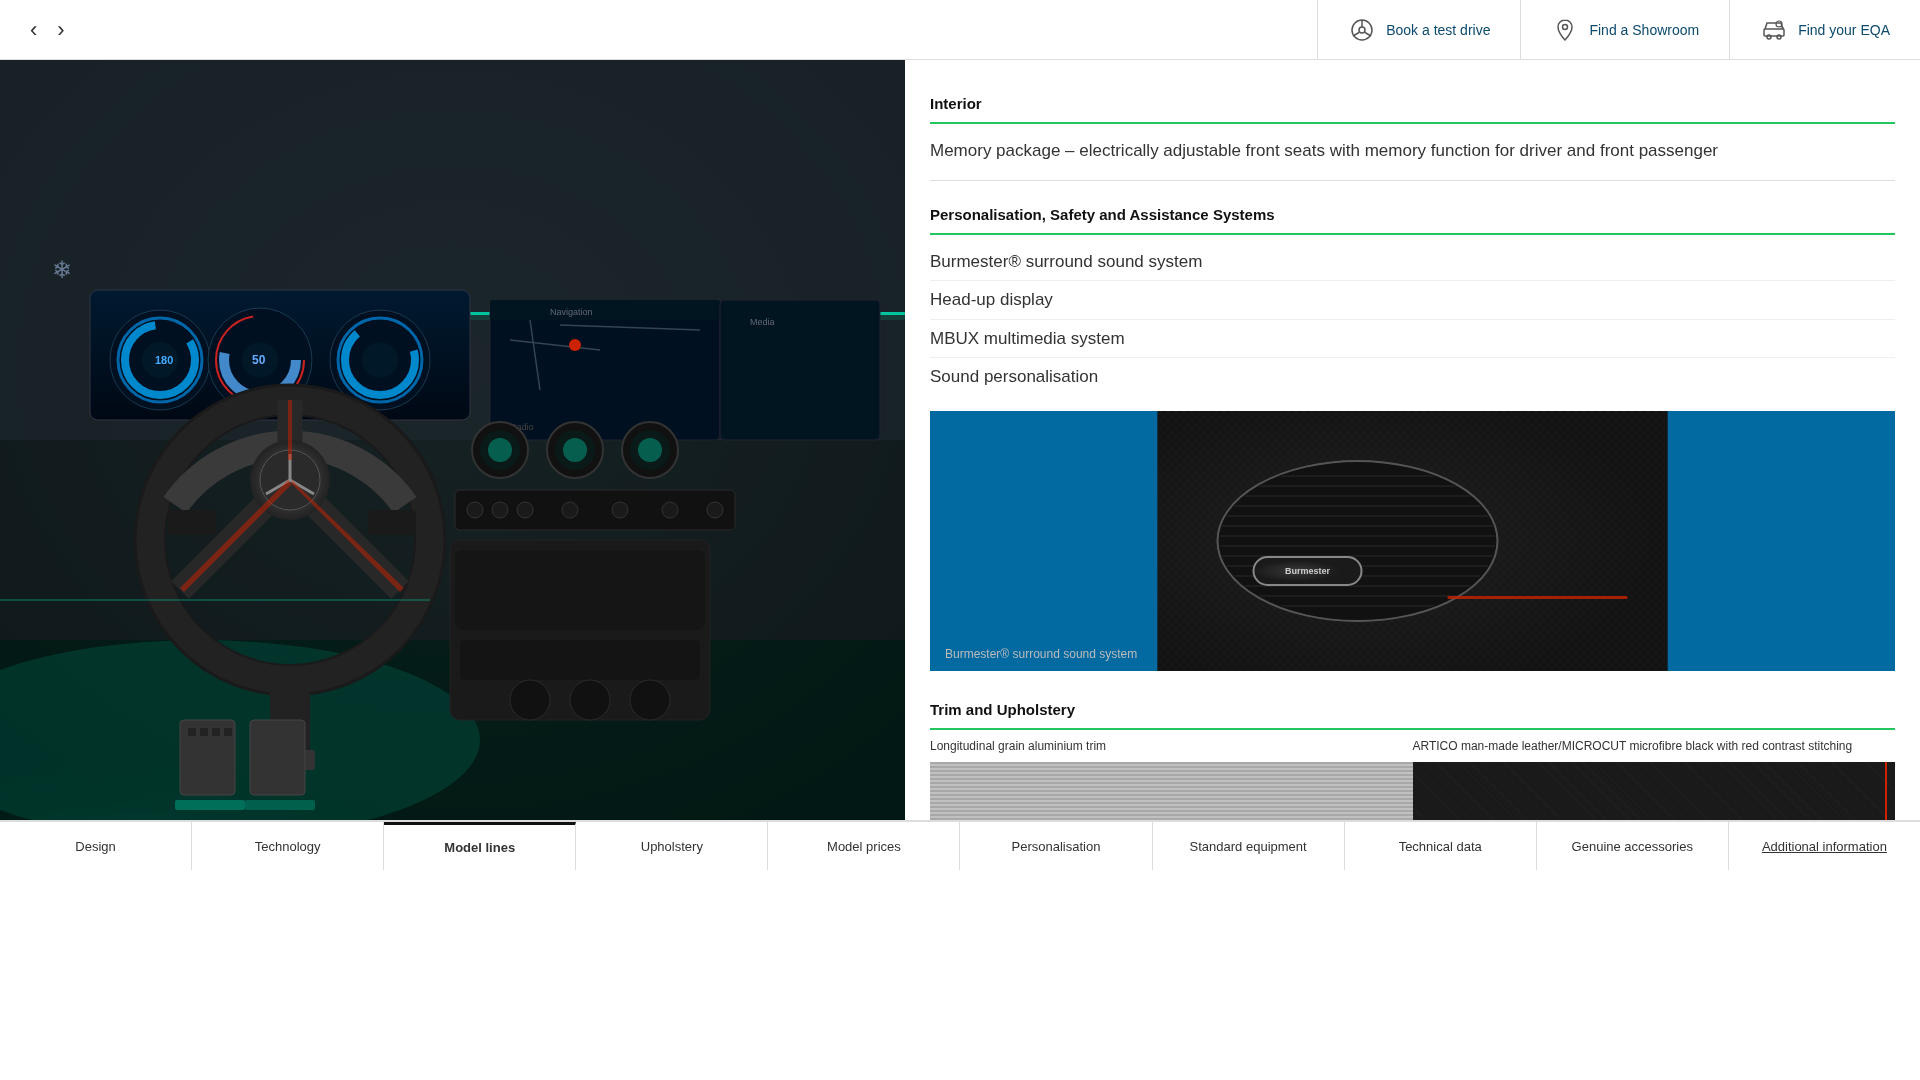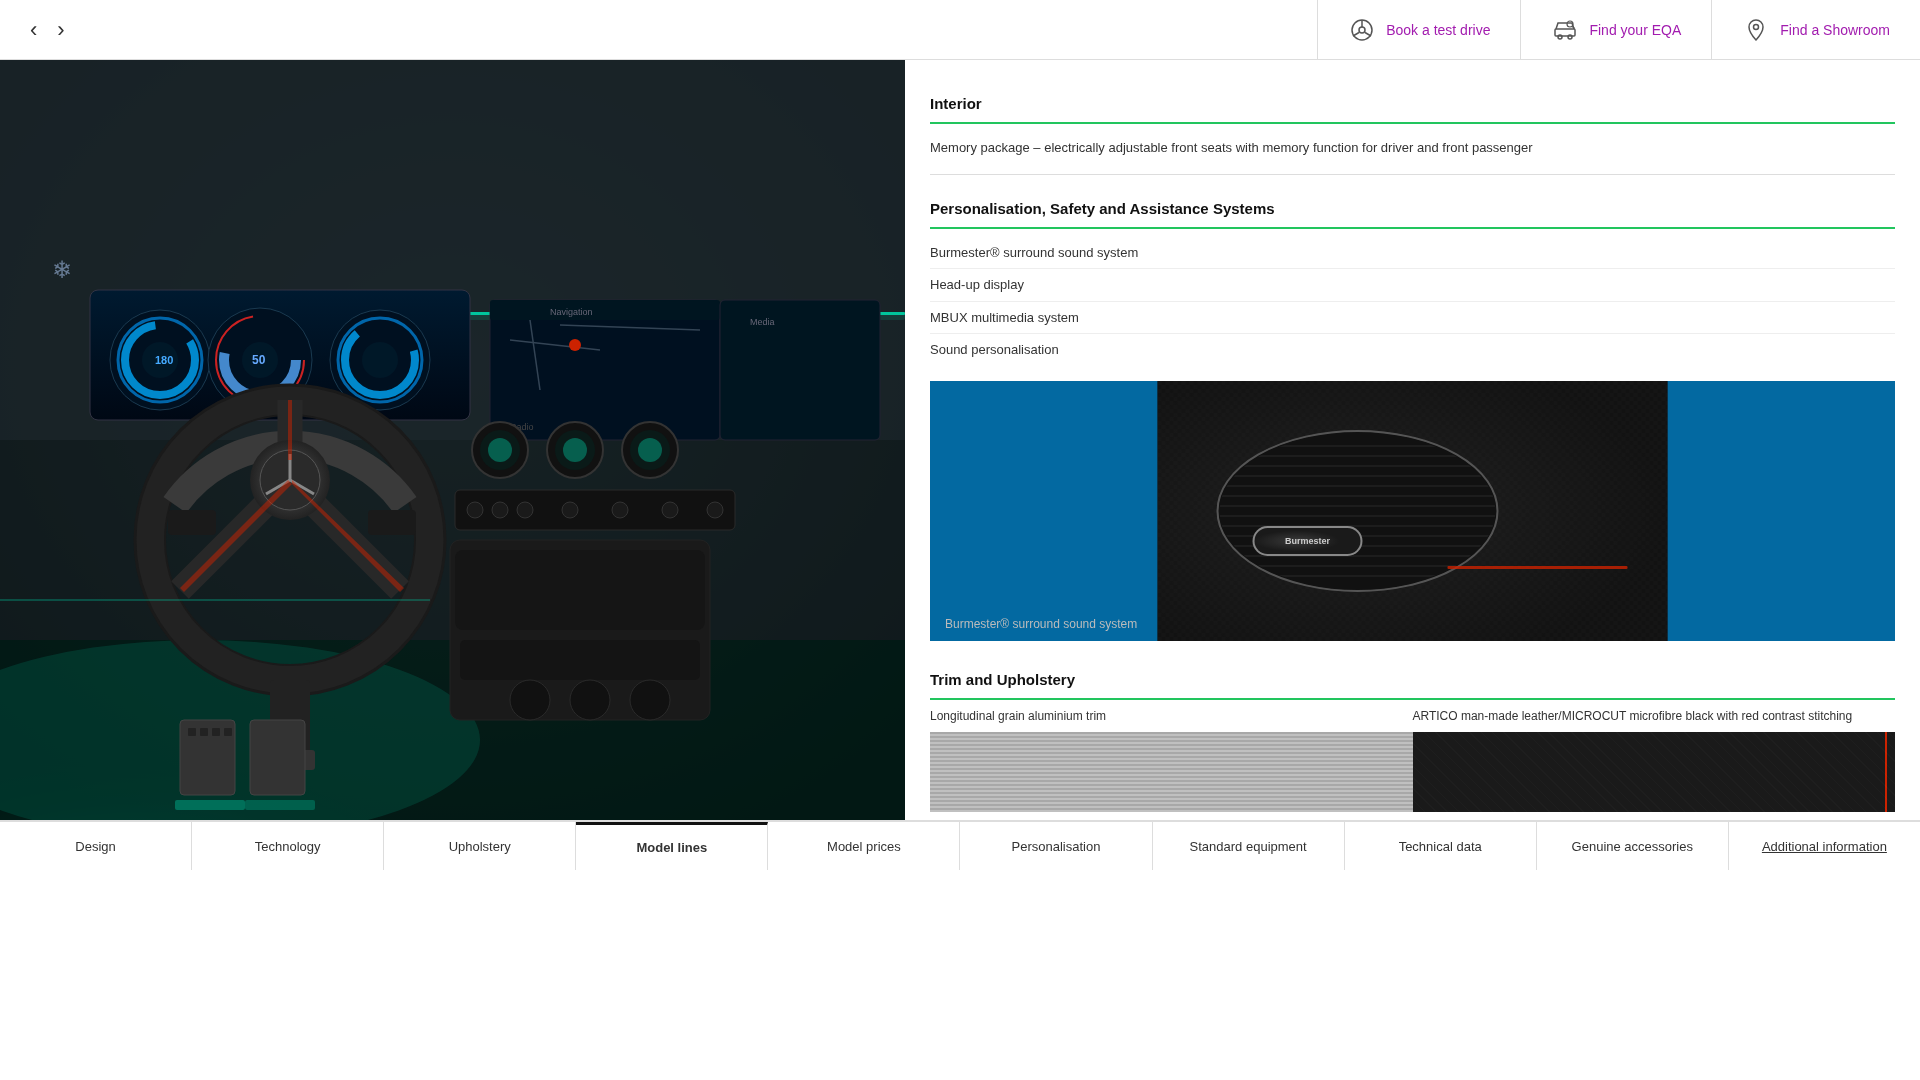--- a/index.html
+++ b/index.html
@@ -35,21 +35,21 @@
     }
     .header-btn {
       display: flex;
       align-items: center;
       gap: 10px;
       padding: 0 30px;
       height: 100%;
       border-left: 1px solid #ddd;
       cursor: pointer;
       font-size: 14px;
-      color: #a21caf;
+      color: #0c4a6e;
       text-decoration: none;
     }
     .header-btn .btn-icon {
       width: 28px;
       height: 28px;
       display: flex;
       align-items: center;
       justify-content: center;
     }
     .header-btn .btn-icon svg {
@@ -91,21 +91,21 @@
     .section-title {
       font-size: 15px;
       font-weight: bold;
       color: #111;
       padding: 15px 0 10px 0;
       border-bottom: 2px solid #22c55e;
       margin-bottom: 8px;
     }
 
     .section-text {
-      font-size: 13px;
+      font-size: 17px;
       color: #333;
       line-height: 1.5;
       padding: 6px 0;
       border-bottom: 1px solid #eee;
     }
 
     .section-text:last-child { border-bottom: none; }
 
     
     .feature-image {
@@ -234,38 +234,38 @@
           <line x1="12" y1="9" x2="12" y2="2" stroke="#555" stroke-width="1.5"></line>
           <line x1="9" y1="14.5" x2="3" y2="18" stroke="#555" stroke-width="1.5"></line>
           <line x1="15" y1="14.5" x2="21" y2="18" stroke="#555" stroke-width="1.5"></line>
         </svg>
       </div>
       <span>Book a test drive</span>
     </a>
     <a class="header-btn">
       <div class="btn-icon">
         <svg viewBox="0 0 24 24" xmlns="http://www.w3.org/2000/svg">
+          <path d="M12 2C8.13 2 5 5.13 5 9c0 5.25 7 13 7 13s7-7.75 7-13c0-3.87-3.13-7-7-7z" stroke="#555" stroke-width="1.5" fill="none"></path>
+          <circle cx="12" cy="9" r="2.5" stroke="#555" stroke-width="1.5" fill="none"></circle>
+        </svg>
+      </div>
+      <span>Find a Showroom</span>
+    </a>
+    <a class="header-btn">
+      <div class="btn-icon">
+        <svg viewBox="0 0 24 24" xmlns="http://www.w3.org/2000/svg">
           <path d="M3 11l2-6h14l2 6" stroke="#555" stroke-width="1.5" fill="none"></path>
           <rect x="2" y="11" width="20" height="7" rx="1" stroke="#555" stroke-width="1.5" fill="none"></rect>
           <circle cx="7" cy="19" r="2" stroke="#555" stroke-width="1.5" fill="none"></circle>
           <circle cx="17" cy="19" r="2" stroke="#555" stroke-width="1.5" fill="none"></circle>
           <circle cx="17" cy="6" r="3" stroke="#555" stroke-width="1.2" fill="none"></circle>
           <line x1="19.5" y1="8.5" x2="21.5" y2="10.5" stroke="#555" stroke-width="1.2"></line>
         </svg>
       </div>
       <span>Find your EQA</span>
-    </a>
-    <a class="header-btn">
-      <div class="btn-icon">
-        <svg viewBox="0 0 24 24" xmlns="http://www.w3.org/2000/svg">
-          <path d="M12 2C8.13 2 5 5.13 5 9c0 5.25 7 13 7 13s7-7.75 7-13c0-3.87-3.13-7-7-7z" stroke="#555" stroke-width="1.5" fill="none"></path>
-          <circle cx="12" cy="9" r="2.5" stroke="#555" stroke-width="1.5" fill="none"></circle>
-        </svg>
-      </div>
-      <span>Find a Showroom</span>
     </a>
   </div>
 </div>
 
 <div id="main">
 
   <div id="image-panel">
     
     <svg class="dashboard-svg" viewBox="0 0 905 760" xmlns="http://www.w3.org/2000/svg">
 
@@ -496,21 +496,21 @@
         </div>
       </div>
     </div>
 
   </div>
 </div>
 
 <div id="bottom-nav">
   <div class="nav-item" id="nav-0">Design</div>
   <div class="nav-item" id="nav-1">Technology</div>
+  <div class="nav-item active" id="nav-2">Model lines</div>
   <div class="nav-item" id="nav-3">Upholstery</div>
-  <div class="nav-item active" id="nav-2">Model lines</div>
   <div class="nav-item" id="nav-4">Model prices</div>
   <div class="nav-item" id="nav-5">Personalisation</div>
   <div class="nav-item" id="nav-6">Standard equipment</div>
   <div class="nav-item" id="nav-8">Technical data</div>
   <div class="nav-item" id="nav-7">Genuine accessories</div>
   <div class="nav-item" id="nav-9">Additional information</div>
 </div>
 
 </body></html>

